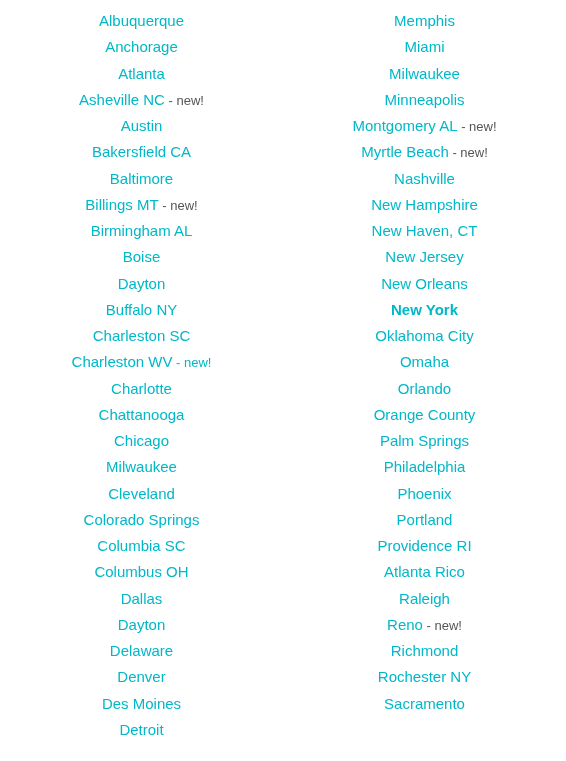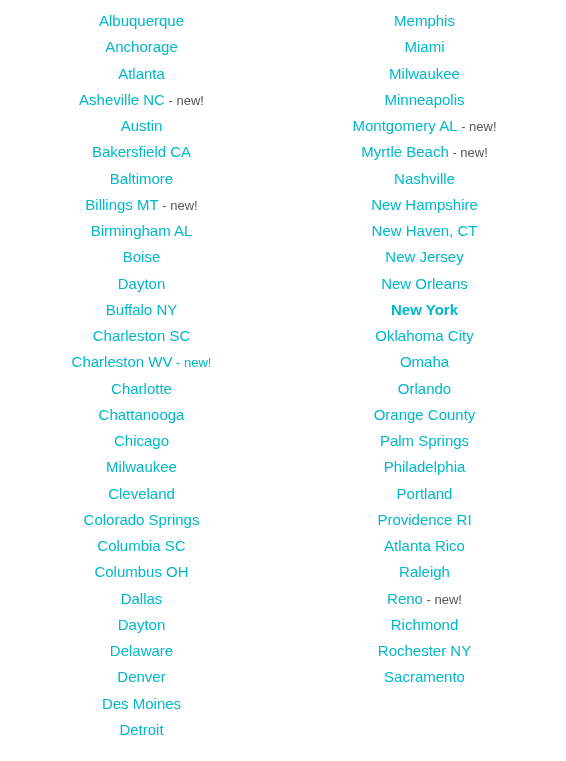--- a/index.html
+++ b/index.html
@@ -89,20 +89,21 @@
       <a class="city-item" href="#"><span>New Haven, CT</span></a>
       <a class="city-item" href="#"><span>New Jersey</span></a>
       <a class="city-item" href="#"><span>New Orleans</span></a>
       <a class="city-item bold" href="#"><span>New York</span></a>
       <a class="city-item" href="#"><span>Oklahoma City</span></a>
       <a class="city-item" href="#"><span>Omaha</span></a>
       <a class="city-item" href="#"><span>Orlando</span></a>
       <a class="city-item" href="#"><span>Orange County</span></a>
       <a class="city-item" href="#"><span>Palm Springs</span></a>
       <a class="city-item" href="#"><span>Philadelphia</span></a>
+      <a class="city-item" href="#"><span>Phoenix</span></a>
       <a class="city-item" href="#"><span>Portland</span></a>
       <a class="city-item" href="#"><span>Providence RI</span></a>
       <a class="city-item" href="#"><span>Atlanta Rico</span></a>
       <a class="city-item" href="#"><span>Raleigh</span></a>
       <a class="city-item" href="#"><span>Reno</span><span class="new-badge"> - new!</span></a>
       <a class="city-item" href="#"><span>Richmond</span></a>
       <a class="city-item" href="#"><span>Rochester NY</span></a>
       <a class="city-item" href="#"><span>Sacramento</span></a>
     </div>
 </div>

